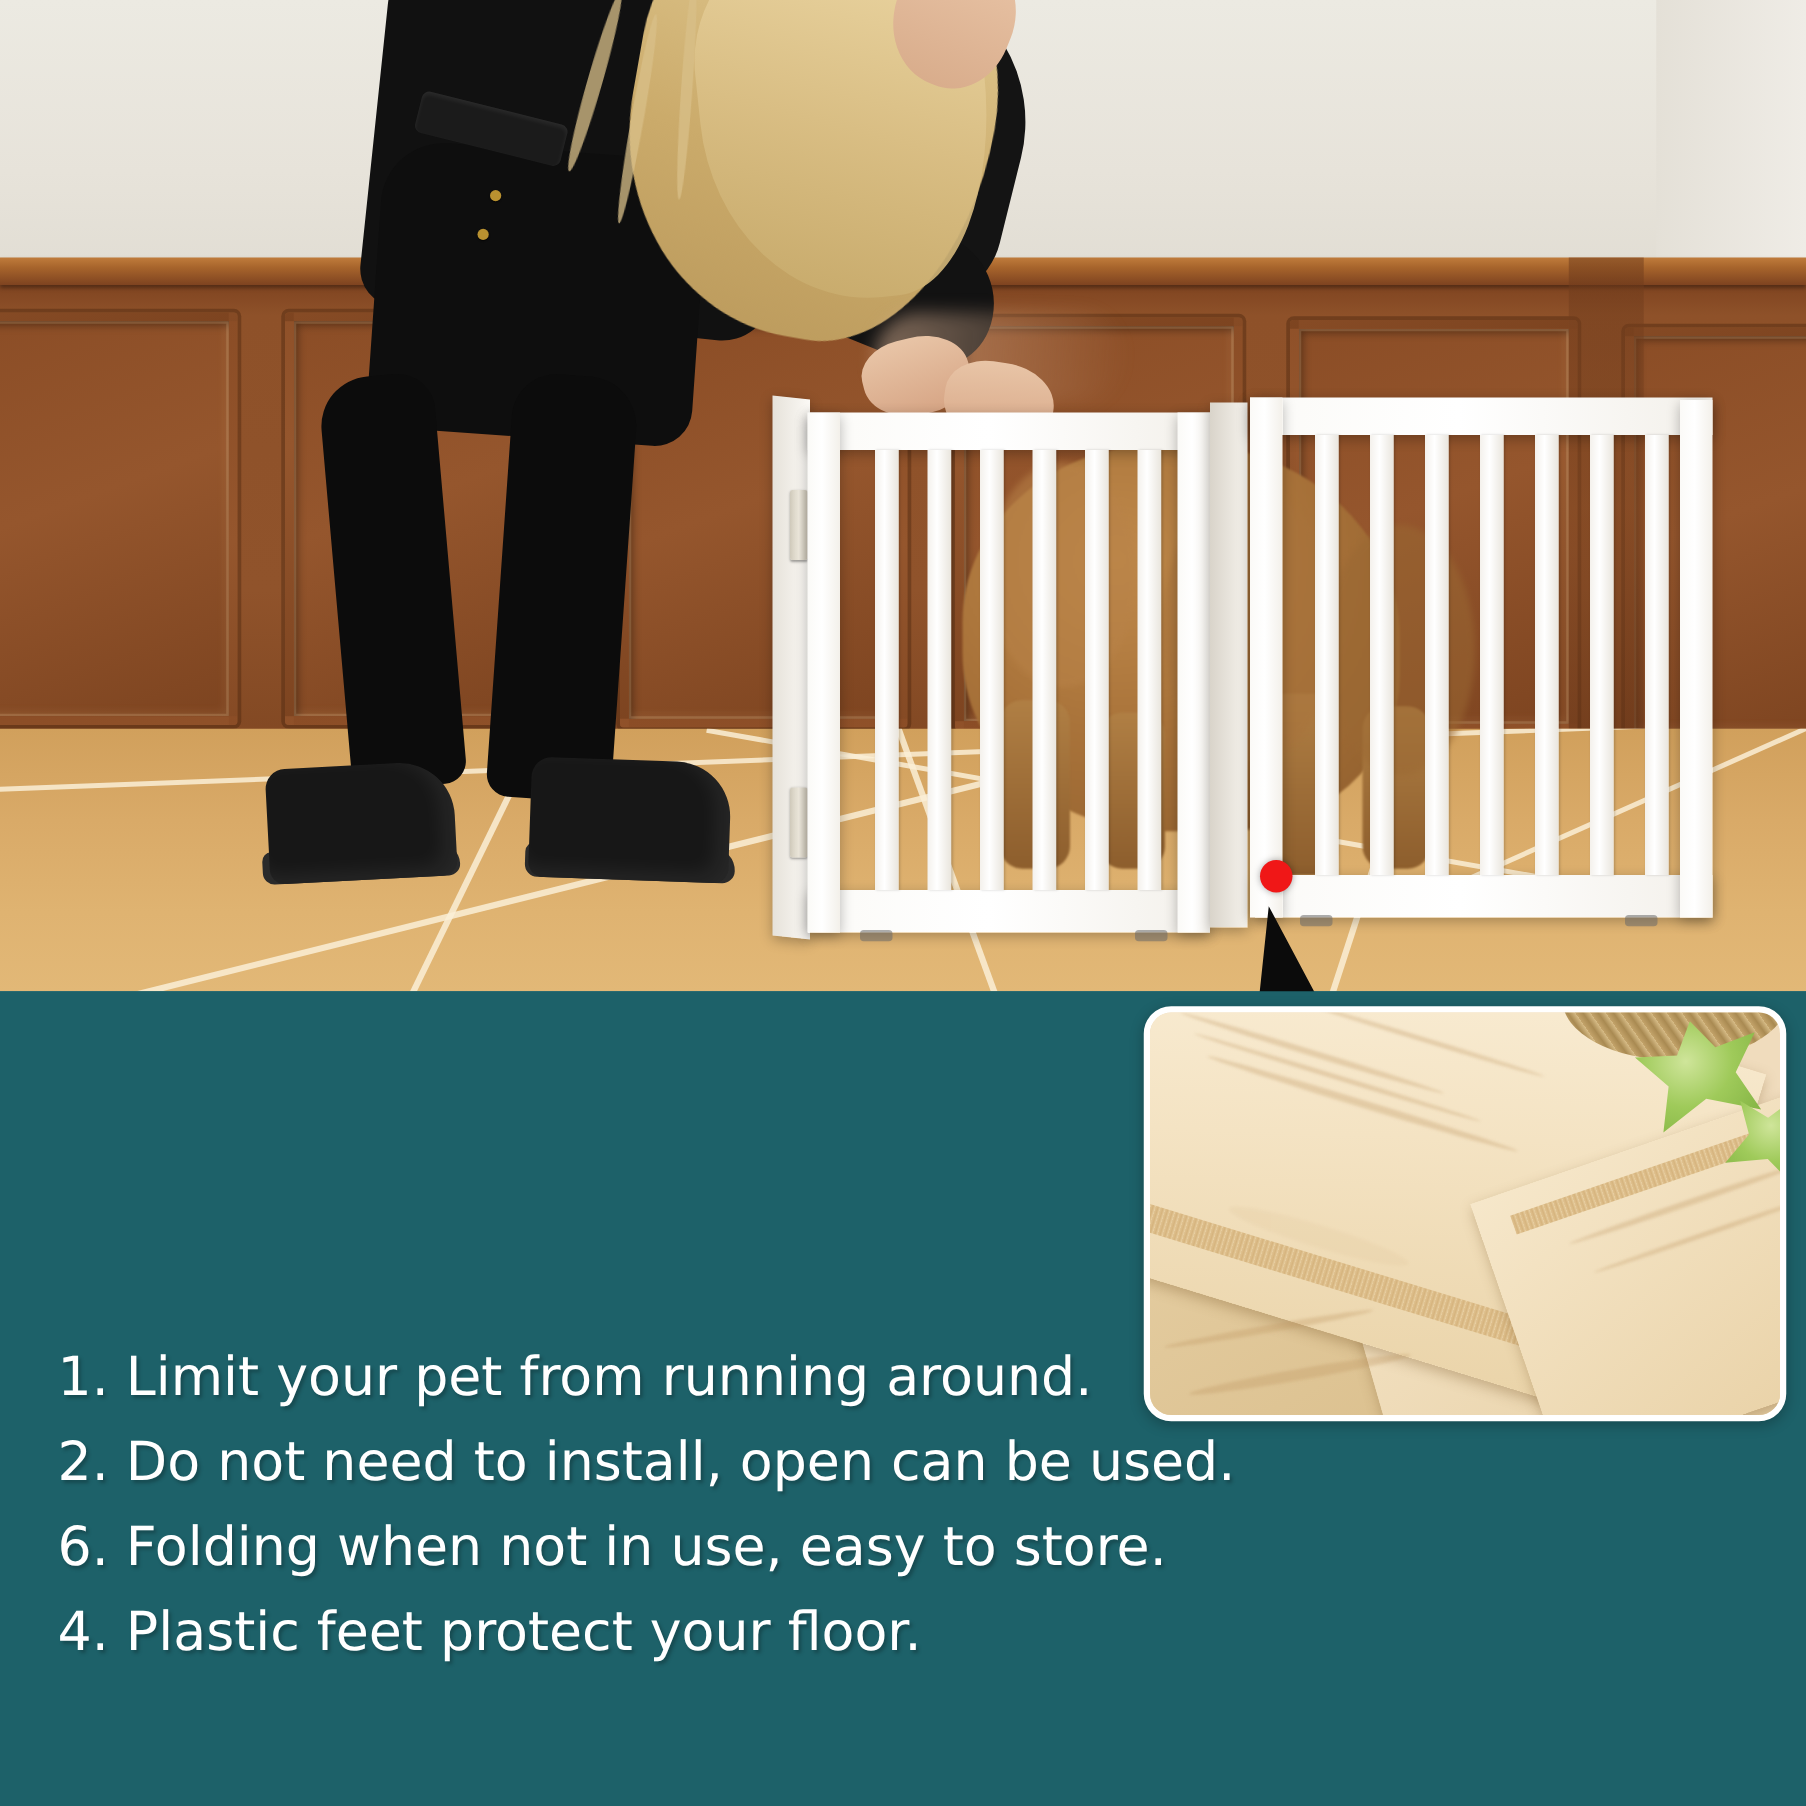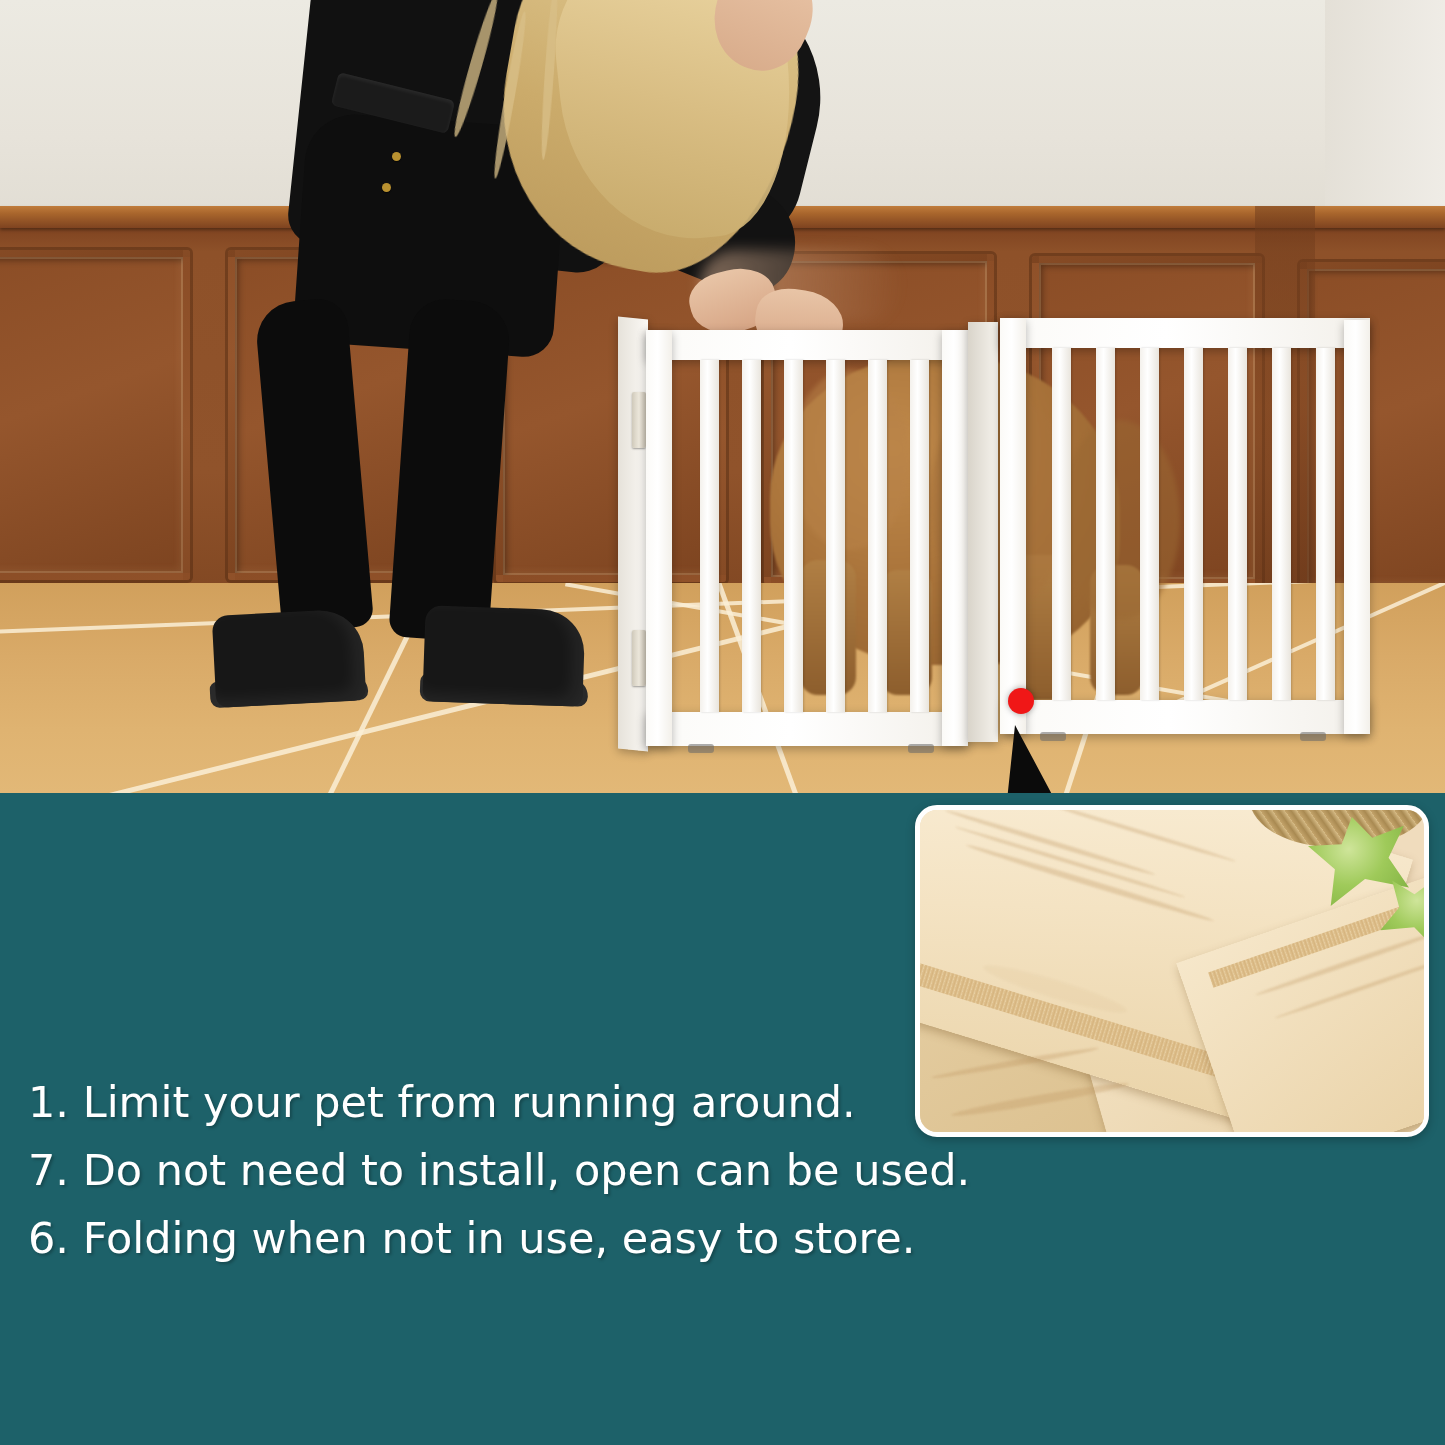--- a/index.html
+++ b/index.html
@@ -210,21 +210,21 @@
   }
   #headline {
     position:absolute; left:122px; top:108px;
     font-size:61px; font-weight:400; color:#ffffff; white-space:pre;
     font-family:"DejaVu Sans", sans-serif;
     font-stretch:condensed;
     letter-spacing:.2px;
     text-shadow:2px 2px 3px rgba(0,0,0,.28);
   }
   #feature-list {
-    position:absolute; left:28px; top:288px; width:1340px;
+    position:absolute; left:46px; top:288px; width:1340px;
     list-style:none;
   }
   #feature-list li {
     font-size:43px; color:#ffffff; line-height:1;
     margin-bottom:25px; white-space:nowrap;
     font-family:"DejaVu Sans", sans-serif;
     text-shadow:2px 2px 3px rgba(0,0,0,.25);
   }
 
   
@@ -379,22 +379,23 @@
 
   <svg id="callout-arrow" viewBox="0 0 190 185">
     <path d="M55 35 L96 112 L80 104 L92 178 L74 180 L58 108 L46 120 Z" fill="#0b0b0b"></path>
   </svg>
 
   <div id="teal">
 
 
     <ul id="feature-list">
       <li>1. Limit your pet from running around.</li>
-      <li>7. Do not need to install, open can be used.</li>
+      <li>2. Do not need to install, open can be used.</li>
       <li>6. Folding when not in use, easy to store.</li>
+      <li>4. Plastic feet protect your floor.</li>
     </ul>
 
     <div id="inset">
 
       <div class="board" style="left:-30px;top:120px;width:330px;height:260px;transform:rotate(-10deg);
            background:linear-gradient(160deg,#e6cfa4,#d9bd8a);"></div>
       <div class="board" style="left:180px;top:150px;width:420px;height:240px;transform:rotate(-16deg);
            background:linear-gradient(160deg,#f3e2c3,#e4cb9e);"></div>
 
       <div class="board" style="left:-40px;top:-30px;width:500px;height:300px;transform:rotate(17deg);

